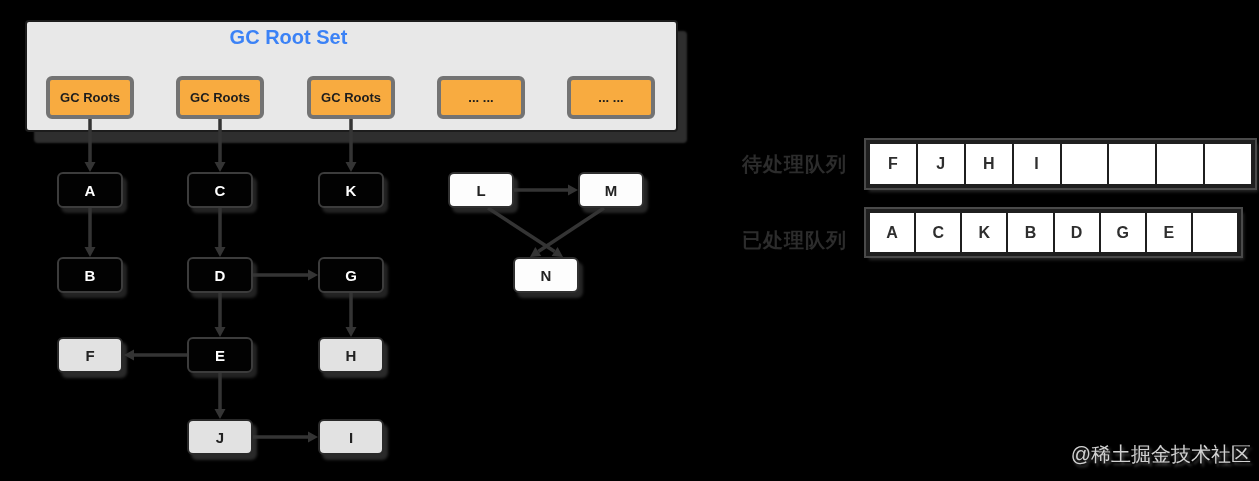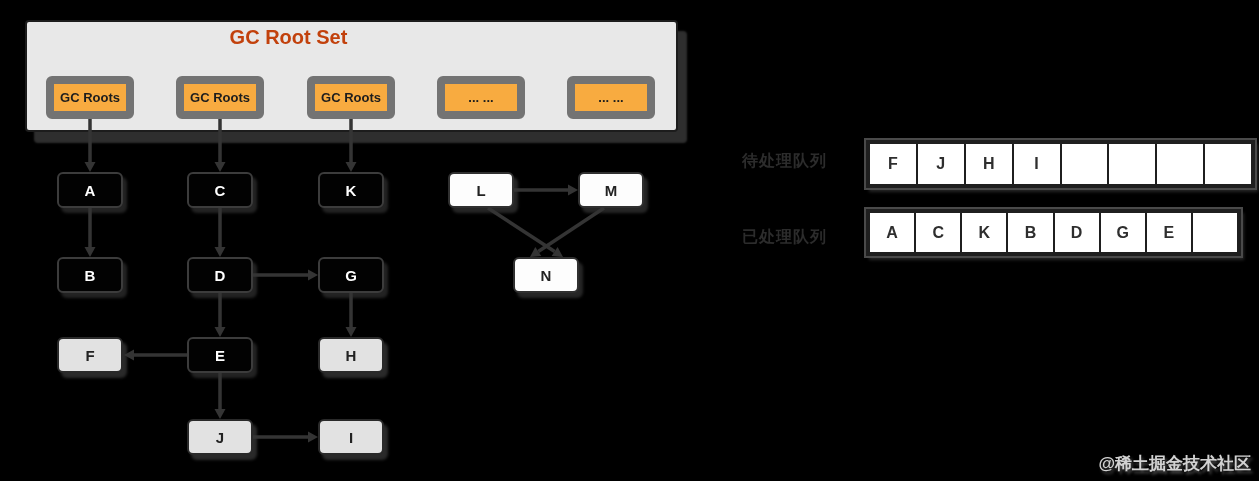--- a/index.html
+++ b/index.html
@@ -8,25 +8,25 @@
     font-family:"Liberation Sans","DejaVu Sans",sans-serif;
   }
   
   .rootset{
     position:absolute;left:25px;top:20px;width:653px;height:112px;
     background:#e8e8e8;border:2px solid #1c1c1c;border-radius:4px;
     box-shadow:9px 11px 2px #2e2e2e;box-sizing:border-box;z-index:2;
   }
   .rootset-title{
     position:absolute;left:25px;top:26px;width:527px;text-align:center;
-    font-size:20px;font-weight:bold;color:#c2410c;z-index:3;
+    font-size:20px;font-weight:bold;color:#3b82f6;z-index:3;
   }
   .gcbox{
     position:absolute;top:76px;width:88px;height:43px;box-sizing:border-box;
-    background:#f8ab40;border:8px solid #737373;border-radius:6px;
+    background:#f8ab40;border:4px solid #737373;border-radius:6px;
     display:flex;align-items:center;justify-content:center;
     font-size:13px;font-weight:bold;color:#1d1d1d;z-index:3;
   }
   
   .node{
     position:absolute;width:66px;height:36px;box-sizing:border-box;
     border-radius:6px;display:flex;align-items:center;justify-content:center;
     font-size:15px;font-weight:bold;z-index:3;border:2px solid #333;
   }
   .n-black{background:#020202;border-color:#3c3c3c;color:#fff;box-shadow:4px 5px 3px #232323;}
@@ -41,25 +41,25 @@
     position:absolute;display:flex;gap:2px;box-sizing:border-box;
     background:#1f1f1f;border:4px solid #1f1f1f;
     box-shadow:0 0 0 2px #4a4a4a,3px 4px 3px #262626;z-index:3;
   }
   .qcell{
     flex:1;background:#fff;display:flex;align-items:center;justify-content:center;
     font-size:16px;font-weight:bold;color:#2e2e2e;
   }
   .q-label{
     position:absolute;left:742px;width:122px;height:34px;overflow:hidden;
-    color:#2c2c2c;font-weight:bold;font-size:16px;letter-spacing:1px;
+    color:#2c2c2c;font-weight:bold;font-size:20px;letter-spacing:1px;
     white-space:nowrap;z-index:2;
   }
   .watermark{
-    position:absolute;right:8px;top:452px;font-size:17px;font-weight:700;
+    position:absolute;right:8px;top:441px;font-size:20px;font-weight:400;
     color:#d2d2d2;text-shadow:2px 3px 3px #4a4a4a;z-index:5;
   }
 </style>
 </head>
 <body>
 
 <div class="stage">
 
   <div class="rootset"></div>
   <div class="rootset-title">GC Root Set</div>

